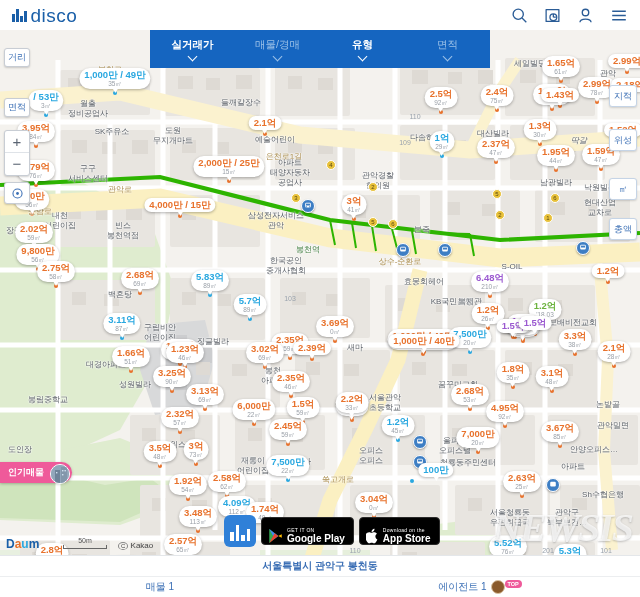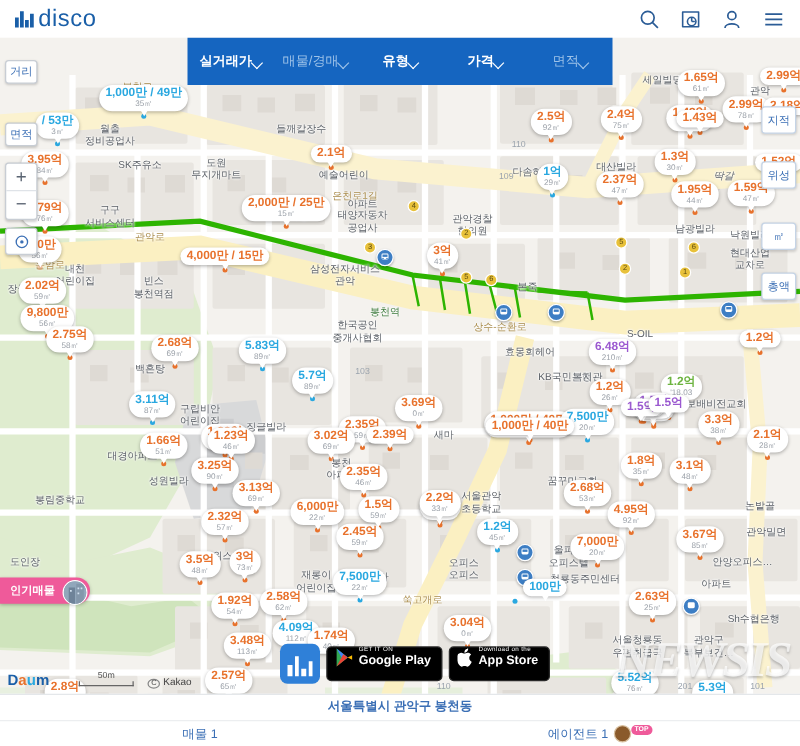--- a/index.html
+++ b/index.html
@@ -40,21 +40,21 @@
   }
   .map svg { position: absolute; top: 0; left: 0; }
 
   
   .filterbar {
     position: absolute; top: 30px; left: 150px; width: 340px; height: 38px;
     background: #1565c0; z-index: 30;
     display: flex; align-items: center;
   }
   .filter-item {
-    flex: 1; display: flex; flex-direction: row; align-items: center;
+    flex: 1; display: flex; flex-direction: column; align-items: center;
     justify-content: center; height: 100%; cursor: pointer;
   }
   .filter-item .lbl { font-size: 10.5px; color: #ffffff; font-weight: bold; line-height: 1.2; }
   .filter-item.dim .lbl { color: #9dc2e8; font-weight: normal; }
   .filter-item .chev {
     width: 7px; height: 7px; margin-top: 3px;
     border-right: 1.6px solid #ffffff; border-bottom: 1.6px solid #ffffff;
     transform: rotate(45deg);
   }
   .filter-item.dim .chev { border-color: #9dc2e8; border-width: 1.2px; }
@@ -170,21 +170,21 @@
     width: 32px; height: 32px; border-radius: 6px; background: #2f80d8;
     display: flex; align-items: flex-end; justify-content: center; padding-bottom: 6px; gap: 2px;
   }
   .promo-icon i { display: block; width: 3.5px; background: #fff; }
   .promo-icon i:nth-child(1){ height: 9px; }
   .promo-icon i:nth-child(2){ height: 16px; }
   .promo-icon i:nth-child(3){ height: 6px; }
   .promo-icon i:nth-child(4){ height: 12px; }
   .store {
     height: 28px; background: #000; border-radius: 4px; color: #fff;
-    display: flex; align-items: flex-start; gap: 4px; padding: 0 8px 0 6px;
+    display: flex; align-items: flex-end; gap: 4px; padding: 0 8px 0 6px;
     border: 1px solid #2a2a2a; cursor: pointer;
   }
   .store .st { display: flex; flex-direction: column; line-height: 1; }
   .store .st .s1 { font-size: 5px; letter-spacing: .3px; }
   .store .st .s2 { font-size: 10px; font-weight: bold; margin-top: 1px; }
 
   
   .bottombar {
     position: absolute; left: 0; bottom: 0; width: 640px; height: 42px;
     background: #fff; z-index: 35; border-top: 1px solid #e4e7ea;
@@ -1002,24 +1002,20 @@
         <span class="chev"></span>
       </div>
       <div class="filter-item dim">
         <span class="lbl">매물/경매</span>
         <span class="chev"></span>
       </div>
       <div class="filter-item">
         <span class="lbl">유형</span>
         <span class="chev"></span>
       </div>
-      <div class="filter-item">
-        <span class="lbl">가격</span>
-        <span class="chev"></span>
-      </div>
       <div class="filter-item dim">
         <span class="lbl">면적</span>
         <span class="chev"></span>
       </div>
     </div>
 
   <div class="leftctl" style="top:48px">
     <div class="ctl-box">거리</div>
   </div>
   <div class="leftctl" style="top:98px">

